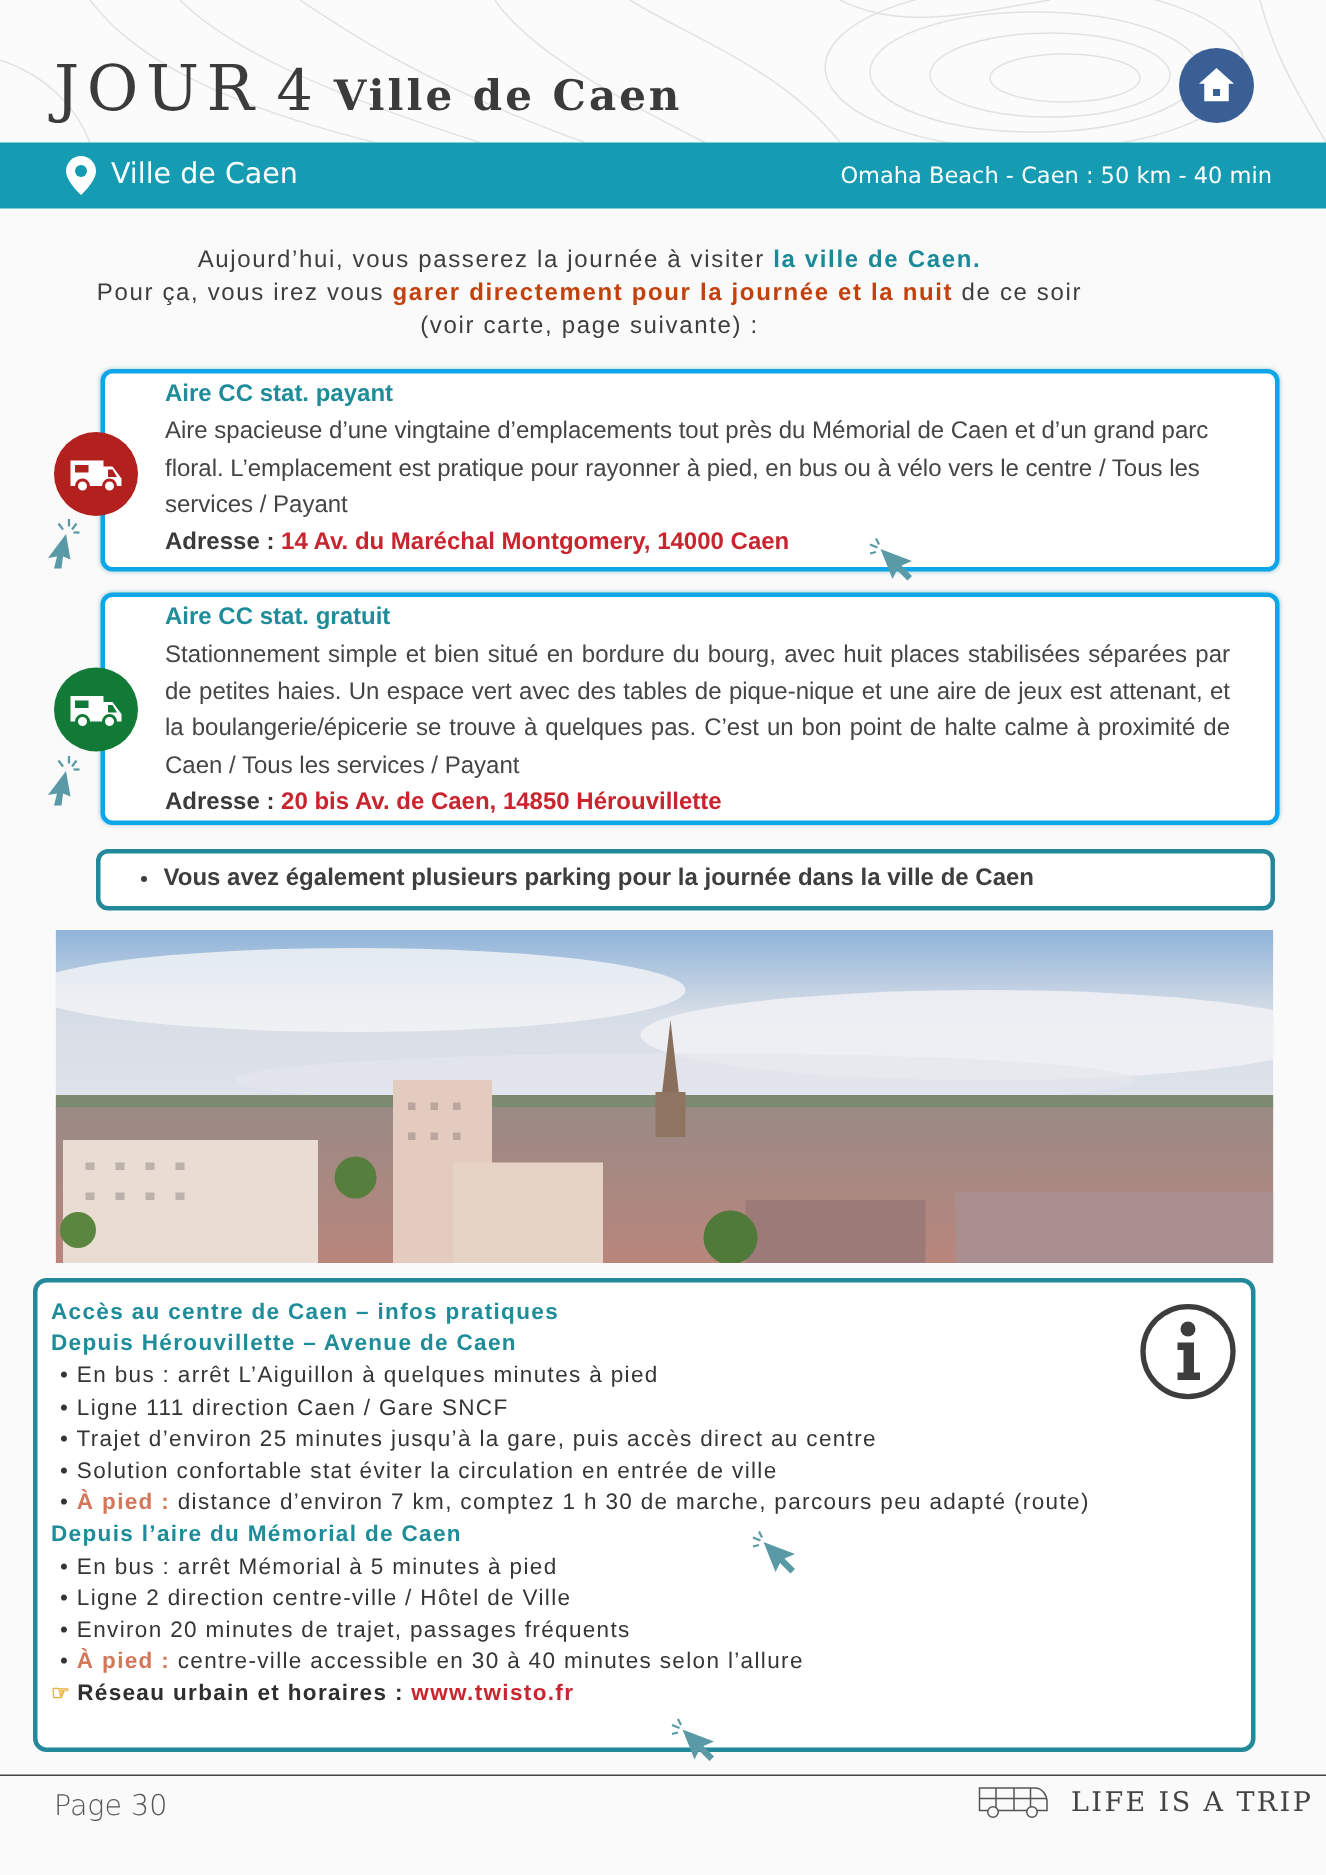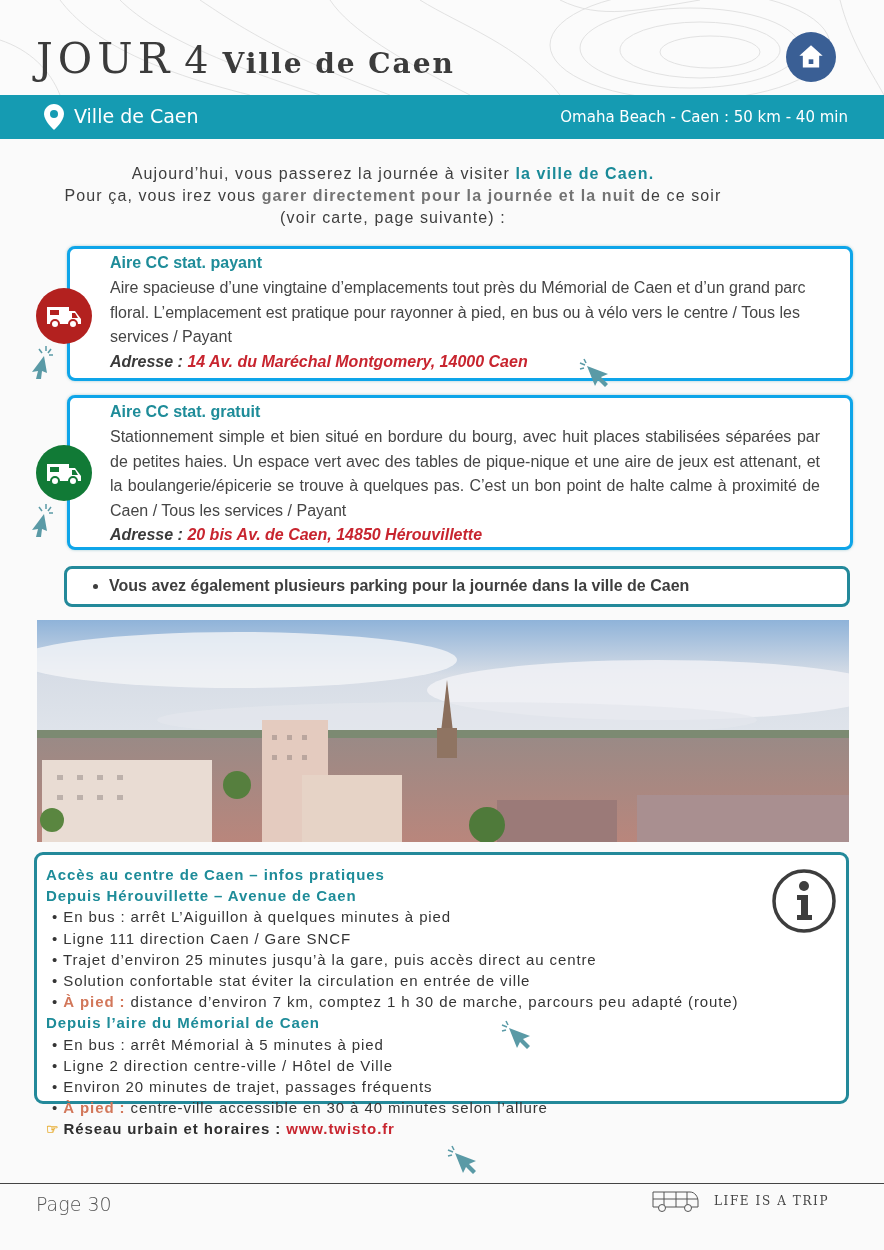--- a/index.html
+++ b/index.html
@@ -14,55 +14,55 @@
   .title .place { font-size: 28px; margin-left: 14px; letter-spacing: 2px; font-weight: bold; }
   .home-btn { position: absolute; left: 786px; top: 32px; width: 50px; height: 50px; border-radius: 50%; background: #3a5f95; display: flex; align-items: center; justify-content: center; cursor: pointer; }
 
   .banner { position: absolute; left: 0; top: 95px; width: 884px; height: 44px; background: #159bb2; color: #fff; }
   .banner .pin { position: absolute; left: 44px; top: 9px; }
   .banner .loc { position: absolute; left: 74px; top: 10px; font-size: 19px; font-family: "DejaVu Sans", sans-serif; }
   .banner .route { position: absolute; right: 36px; top: 13px; font-size: 15px; font-family: "DejaVu Sans", sans-serif; }
 
   .intro { position: absolute; left: 0; top: 163px; width: 786px; text-align: center; font-size: 16px; line-height: 22px; letter-spacing: 1.1px; color: #3e3e3e; }
   .intro .teal { color: #1a8a98; font-weight: bold; }
-  .intro b { color: #737373; }
+  .intro b { color: #c2410c; }
 
   .card { position: absolute; border: 3px solid #0ea5e9; border-radius: 8px; background: #fff; box-shadow: 0 0 3px rgba(35,137,154,0.4); }
   .card-1 { left: 67px; top: 246px; width: 786px; height: 135px; }
   .card-2 { left: 67px; top: 395px; width: 786px; height: 155px; }
   .card .c-title { position: absolute; left: 40px; top: 5px; font-weight: bold; font-size: 16px; color: #1e8c99; }
   .card .c-body { position: absolute; left: 40px; top: 27px; right: 30px; font-size: 16px; line-height: 24.5px; color: #454545; }
   .card-2 .c-body { text-align: justify; }
-  .card .c-addr { font-weight: bold; color: #3b3b3b; font-style: italic; }
+  .card .c-addr { font-weight: bold; color: #3b3b3b; }
   .card .c-addr .red { color: #c8252f; }
 
   .camper-badge { position: absolute; width: 56px; height: 56px; border-radius: 50%; display: flex; align-items: center; justify-content: center; }
   .badge-red { left: 36px; top: 288px; background: #b3211f; }
   .badge-green { left: 36px; top: 445px; background: #117a36; }
   .cursor { position: absolute; }
 
   .note { position: absolute; left: 64px; top: 566px; width: 786px; height: 41px; border: 3px solid #23899a; border-radius: 8px; background: #fff; }
   .note li { position: absolute; left: 42px; top: 8px; font-weight: bold; font-size: 16px; color: #3e3e3e; list-style: disc; }
 
   .photo { position: absolute; left: 37px; top: 620px; width: 812px; height: 222px; overflow: hidden; }
 
-  .info { position: absolute; left: 34px; top: 852px; width: 815px; height: 252px; border: 3px solid #23899a; border-radius: 9px; background: #fff; }
+  .info { position: absolute; left: 22px; top: 852px; width: 815px; height: 316px; border: 3px solid #23899a; border-radius: 9px; background: #fff; }
   .info .lines { position: absolute; left: 9px; top: 9px; font-size: 15px; line-height: 21.2px; letter-spacing: 0.9px; color: #353535; }
   .info .h { font-weight: bold; color: #1e8c99; }
   .info .b { padding-left: 6px; }
   .info .salmon { color: #d2775a; font-weight: bold; text-align: right; }
   .info .link-line { font-weight: bold; color: #2f2f2f; }
   .info .link-line .red { color: #c8252f; }
   .info .hand { color: #e8b03a; font-size: 14px; margin-right: 4px; }
   .info-icon { position: absolute; left: 734px; top: 13px; width: 66px; height: 66px; }
 
   .footer-line { position: absolute; left: 0; top: 1183px; width: 884px; height: 1px; background: #444; }
   .page-num { position: absolute; left: 36px; top: 1193px; font-size: 19px; color: #555; font-family: "DejaVu Sans", sans-serif; font-weight: 300; }
   .brand { position: absolute; left: 650px; top: 1189px; display: flex; align-items: center; }
-  .brand .txt { font-family: "DejaVu Serif", serif; font-size: 12px; letter-spacing: 1.6px; color: #444; margin-left: 14px; text-align: right; }
+  .brand .txt { font-family: "DejaVu Serif", serif; font-size: 18px; letter-spacing: 1.6px; color: #444; margin-left: 14px; text-align: right; }
 </style>
 </head>
 <body>
 
 <div class="header-bg">
   <svg width="884" height="95">
     <g fill="none" stroke="#e2e2e2" stroke-width="1">
       <path d="M60 0 C 90 40, 150 70, 250 95"></path>
       <path d="M120 0 C 150 30, 210 60, 320 95"></path>
       <path d="M200 0 C 230 20, 280 55, 390 95"></path>

